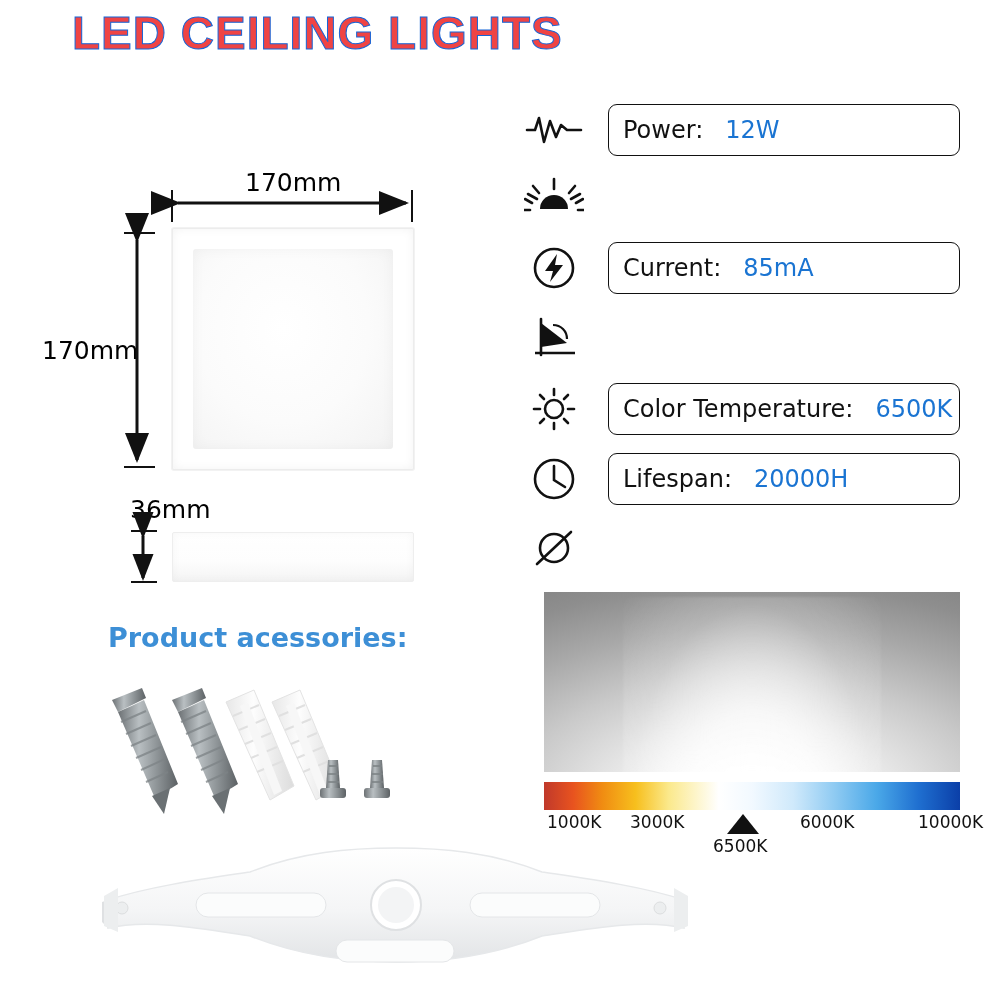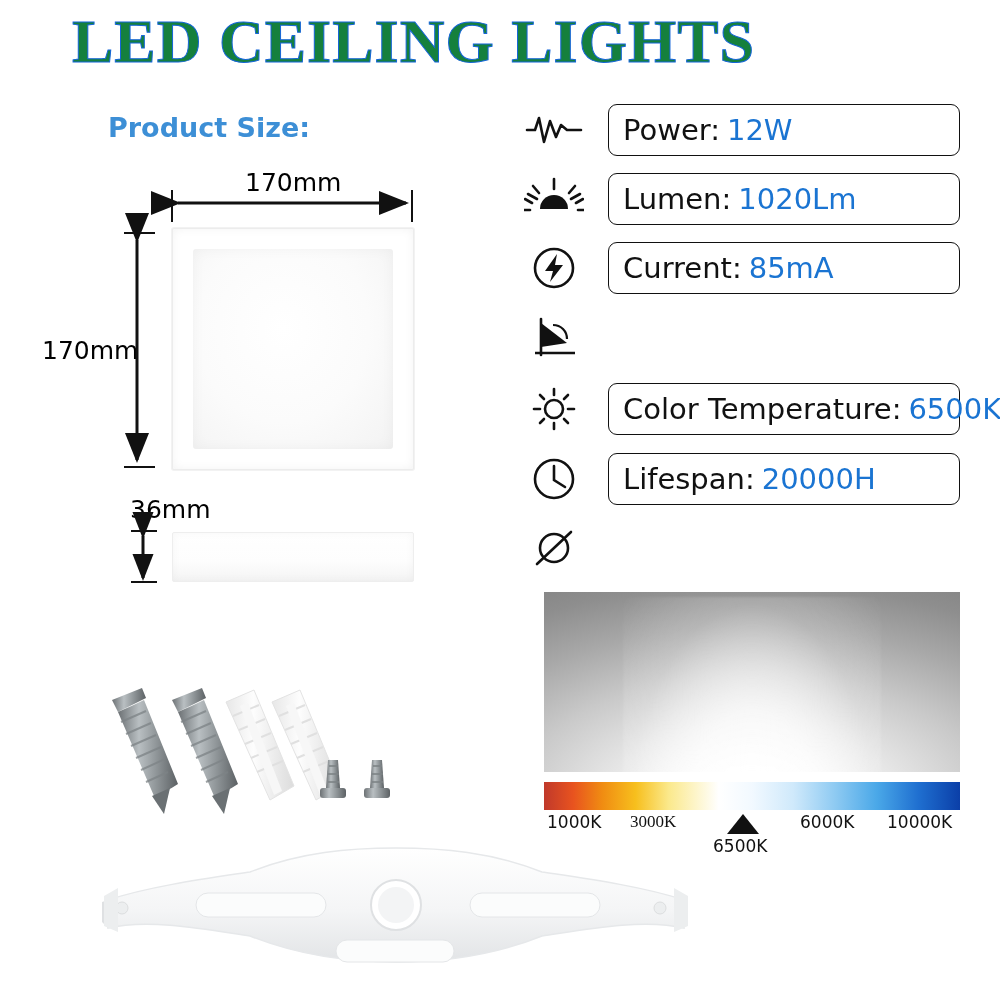--- a/index.html
+++ b/index.html
@@ -8,25 +8,25 @@
     background:#ffffff;
     font-family:"DejaVu Sans", sans-serif;
     overflow:hidden;
     position:relative;
   }
   .page{position:absolute;inset:0;}
 
   
   .title{
     position:absolute;left:72px;top:6px;
-    font-family:Liberation Serif, serif;
+    font-family:Liberation Sans, sans-serif;
     font-weight:bold;
-    font-size:62px;
+    font-size:46px;
     letter-spacing:1px;
-    color:#15803d;
+    color:#ef4444;
     -webkit-text-stroke:1px #1565d8;
     white-space:nowrap;
   }
 
   
   .heading{
     position:absolute;
     font-size:27px;
     font-weight:bold;
     color:#3d8fd6;
@@ -76,25 +76,25 @@
   svg.arrows{position:absolute;left:0;top:0;width:1000px;height:1000px;pointer-events:none;}
 
   
   .spec{
     position:absolute;left:608px;width:352px;height:52px;
     border:1.6px solid #111;
     border-radius:9px;
     box-sizing:border-box;
     display:flex;align-items:center;
     padding-left:14px;
-    font-size:29px;
+    font-size:24px;
     color:#111;
     white-space:nowrap;
   }
-  .spec .val{color:#1a74d2;margin-left:7px;}
+  .spec .val{color:#1a74d2;margin-left:22px;}
   .spec-icon{
     position:absolute;left:518px;width:72px;height:52px;
     display:flex;align-items:center;justify-content:center;
   }
   .spec-icon svg{display:block;}
 
   
   .beam{
     position:absolute;left:544px;top:592px;width:416px;height:180px;
     background:
@@ -113,40 +113,40 @@
     position:absolute;left:544px;top:782px;width:416px;height:28px;
     background:linear-gradient(90deg,
       #c0392b 0%, #e8531f 7%, #f08c12 14%, #f7bf1d 22%,
       #fbe98c 30%, #ffffff 42%, #f2f9ff 50%,
       #cfe9fb 60%, #8ecaf2 70%, #4aa8e8 80%, #1f6fd0 90%, #0b3fa8 100%);
   }
   .ktick{
     position:absolute;top:812px;font-size:17px;color:#111;white-space:nowrap;
   }
   #kt0{left:547px;}
-  #kt1{left:630px;font-family:Liberation Serif, serif;}
+  #kt1{left:630px;}
   #kt2{left:800px;}
-  #kt3{left:887px;}
+  #kt3{left:918px;}
   .kmark{
     position:absolute;left:727px;top:814px;width:0;height:0;
     border-left:16px solid transparent;border-right:16px solid transparent;
     border-bottom:20px solid #111;
   }
   .kcur{
     position:absolute;left:713px;top:836px;font-size:17px;color:#111;white-space:nowrap;
   }
 </style>
 </head>
 <body>
 
 <div class="page">
 
   <div class="title">LED CEILING LIGHTS</div>
 
-  <div class="heading" id="h-size">Product Size:</div>
+  <div class="heading" id="h-acc">Product acessories:</div>
 
   <div class="dim-label" id="lbl-w">170mm</div>
   <div class="dim-label" id="lbl-h">170mm</div>
   <div class="dim-label" id="lbl-t">36mm</div>
 
   <div class="panel-top"></div>
   <div class="panel-side"></div>
 
   <svg class="arrows" viewBox="0 0 1000 1000">
     <defs>
@@ -298,24 +298,20 @@
           <path d="M45 16 L51 9"></path>
         <path d="M8 26 L1 22"></path>
           <path d="M52 26 L59 22"></path>
         <path d="M47 22 L56 17"></path>
           <path d="M13 22 L4 17"></path>
         <path d="M6 33 L0 33"></path>
           <path d="M54 33 L60 33"></path>
       </g>
     </svg>
   </div>
-  <div class="spec" style="top:173px">
-    <span>Lumen:</span>
-    <span class="val">1020Lm</span>
-  </div>
 
   <div class="spec-icon" style="top:242px">
     <svg width="48" height="48" viewBox="0 0 48 48">
       <circle cx="24" cy="24" r="19" fill="none" stroke="#111" stroke-width="2.6"></circle>
       <path d="M27 10 L15 27 L23 27 L20 38 L33 21 L25 21 Z" fill="#111"></path>
     </svg>
   </div>
   <div class="spec" style="top:242px">
     <span>Current:</span>
     <span class="val">85mA</span>

